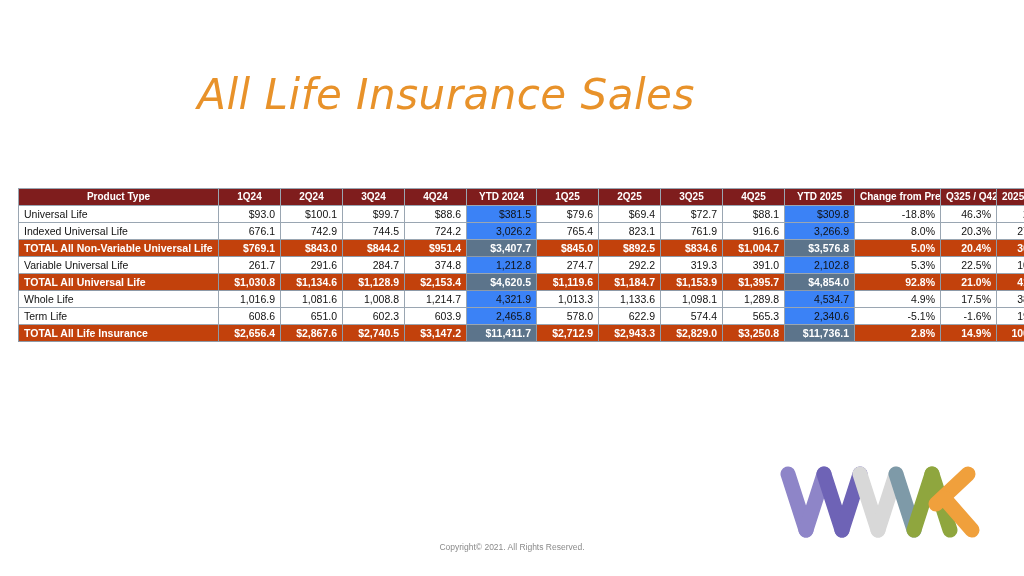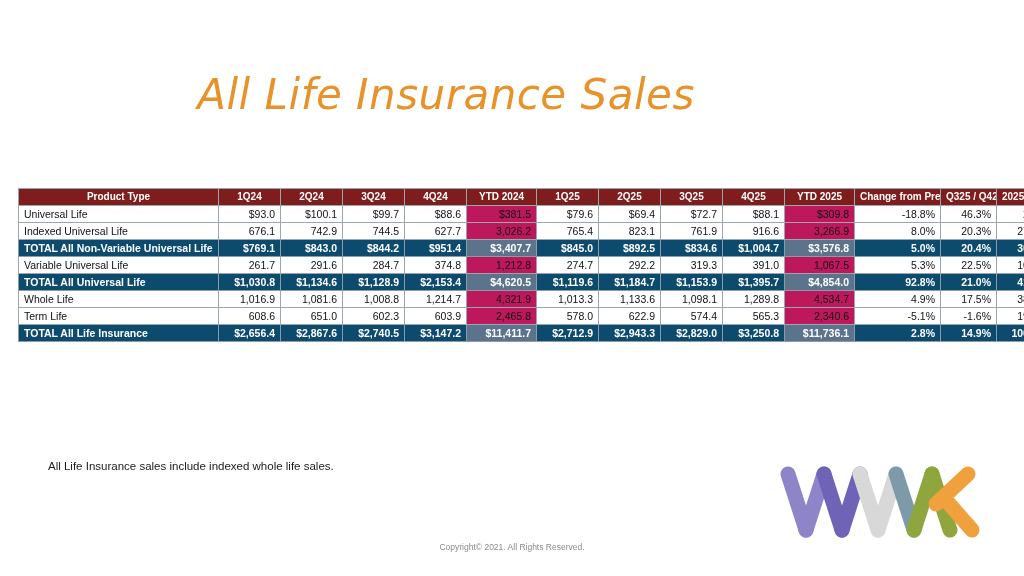--- a/index.html
+++ b/index.html
@@ -67,24 +67,24 @@
     text-align: center;
   }
   tbody td {
     background: #ffffff;
     text-align: right;
   }
   tbody td.label {
     text-align: left;
   }
   tbody td.shade {
-    background: #be185d;
+    background: #3b82f6;
   }
   tbody tr.total td {
-    background: #0c4a6e;
+    background: #c2410c;
     color: #ffffff;
     font-weight: bold;
     border: 1px solid #8d9aa8;
   }
   tbody tr.total td.shade {
     background: #5C748B;
   }
   
   col.c-product { width: 200px; }
   col.c-q { width: 62px; }
@@ -183,21 +183,21 @@
           <td class="shade">$309.8</td>
           <td>-18.8%</td>
           <td>46.3%</td>
           <td>2.6%</td>
         </tr>
         <tr>
           <td class="label">Indexed Universal Life</td>
           <td>676.1</td>
           <td>742.9</td>
           <td>744.5</td>
-          <td>627.7</td>
+          <td>724.2</td>
           <td class="shade">3,026.2</td>
           <td>765.4</td>
           <td>823.1</td>
           <td>761.9</td>
           <td>916.6</td>
           <td class="shade">3,266.9</td>
           <td>8.0%</td>
           <td>20.3%</td>
           <td>27.8%</td>
         </tr>
@@ -221,21 +221,21 @@
           <td class="label">Variable Universal Life</td>
           <td>261.7</td>
           <td>291.6</td>
           <td>284.7</td>
           <td>374.8</td>
           <td class="shade">1,212.8</td>
           <td>274.7</td>
           <td>292.2</td>
           <td>319.3</td>
           <td>391.0</td>
-          <td class="shade">1,067.5</td>
+          <td class="shade">2,102.8</td>
           <td>5.3%</td>
           <td>22.5%</td>
           <td>10.9%</td>
         </tr>
         <tr class="total">
           <td class="label">TOTAL All Universal Life</td>
           <td>$1,030.8</td>
           <td>$1,134.6</td>
           <td>$1,128.9</td>
           <td>$2,153.4</td>
@@ -295,21 +295,20 @@
           <td class="shade">$11,736.1</td>
           <td>2.8%</td>
           <td>14.9%</td>
           <td>100.0%</td>
         </tr>
       </tbody>
     </table>
   </div>
 
   <div class="footnote">
-    <div>All Life Insurance sales include indexed whole life sales.</div>
   </div>
 
   <div class="copyright">Copyright© 2021. All Rights Reserved.</div>
 
   <div class="logo">
     <svg width="220" height="76" viewBox="0 0 220 76" xmlns="http://www.w3.org/2000/svg">
       <g stroke-linecap="round" fill="none" stroke-width="15">
         <path d="M12 10 L30 66" stroke="#8E85C8"></path>
         <path d="M48 10 L30 66" stroke="#8E85C8"></path>
         <path d="M48 10 L66 66" stroke="#6E63B6"></path>

